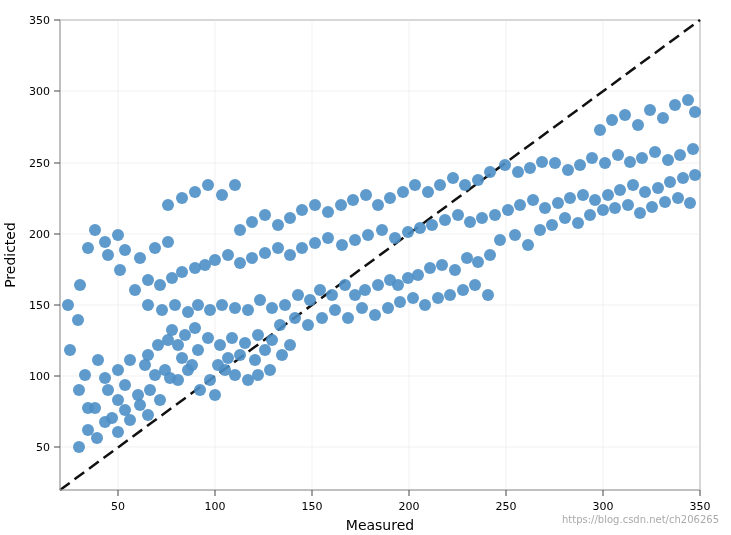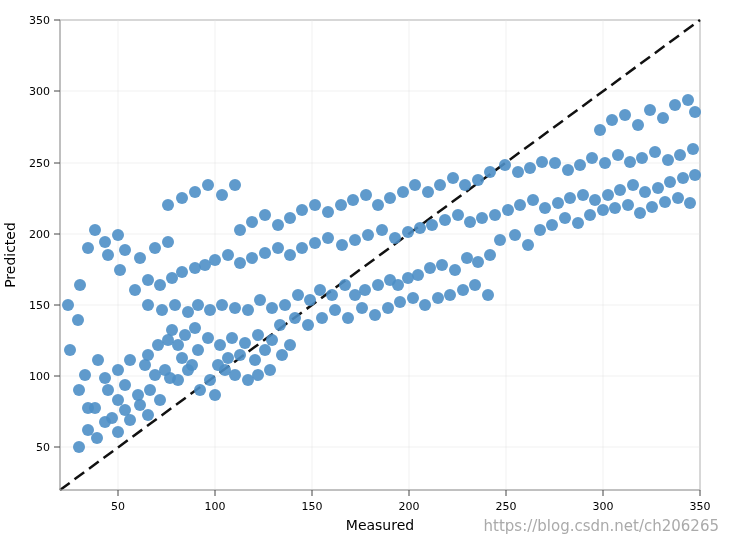--- a/index.html
+++ b/index.html
@@ -23,23 +23,23 @@
     .axis-label {
       font-size: 14px;
       fill: #000;
     }
     .tick-label {
       font-size: 11px;
       fill: #000;
     }
     .watermark {
       position: absolute;
-      bottom: 0;
+      bottom: 10px;
       right: 12px;
-      font-size: 15px;
+      font-size: 10px;
       color: #aaa;
     }
   </style>
 </head>
 <body>
 
 <div class="chart-container">
   <svg width="731" height="535">
 
     <rect x="60" y="20" width="640" height="470" fill="#fff" stroke="#aaa" stroke-width="1"></rect>

